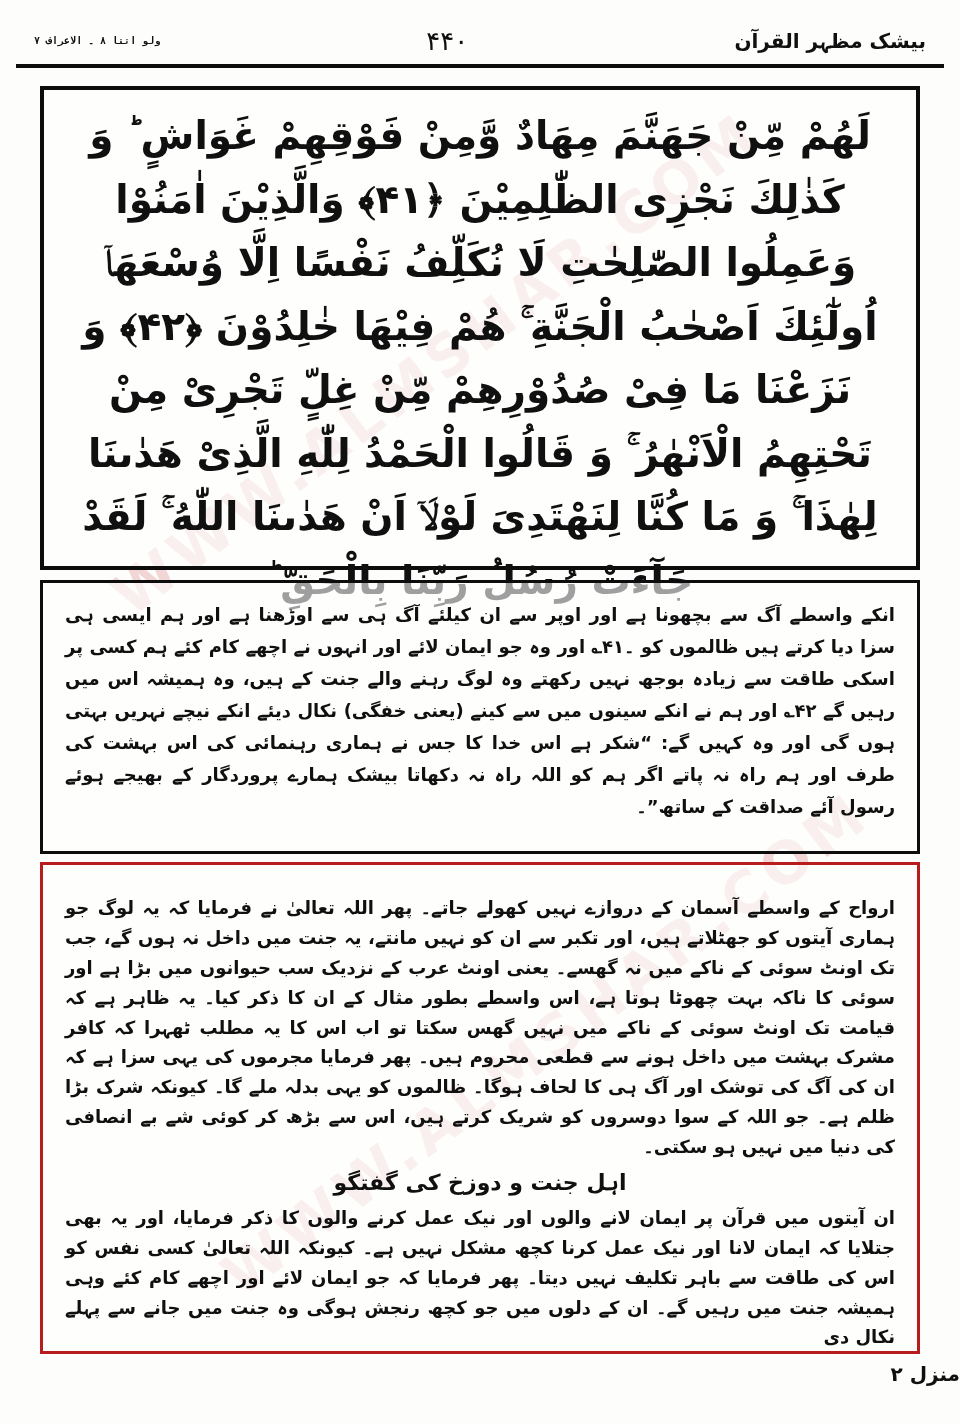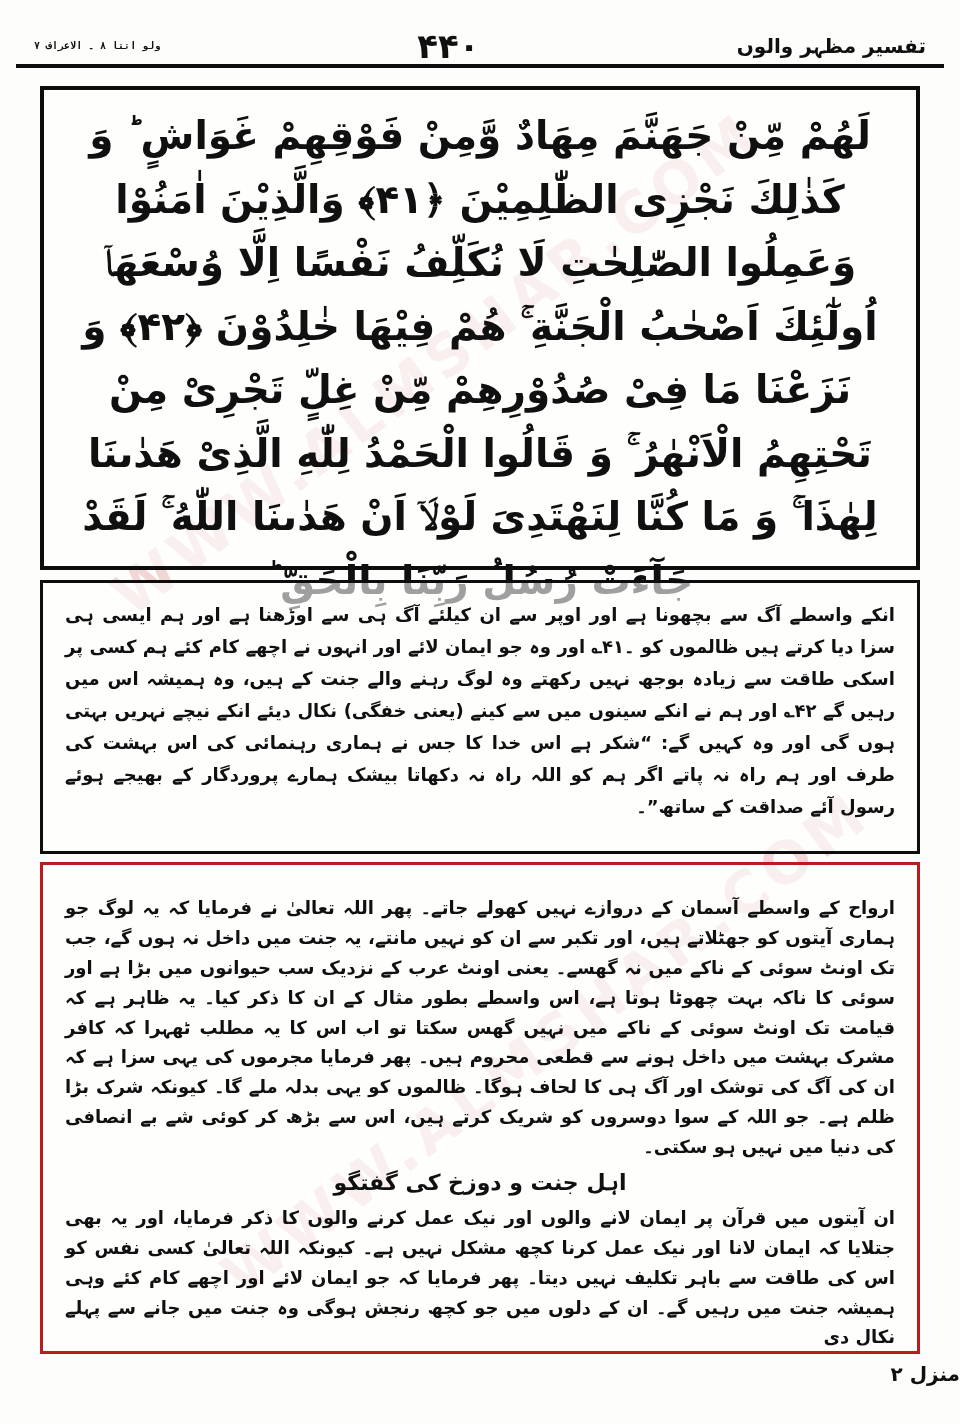--- a/index.html
+++ b/index.html
@@ -28,21 +28,21 @@
   .wm1{top:330px;left:40px;}
   .wm2{top:1010px;left:150px;}
   
   .page-header{
     position:absolute;top:26px;left:34px;right:34px;
     display:flex;flex-direction:row;justify-content:space-between;align-items:center;
     direction:ltr;
     z-index:10;
   }
   .hdr-left{font-size:10px;font-weight:bold;direction:rtl;font-family:Liberation Mono, monospace;}
-  .hdr-center{font-size:34px;font-weight:bold;direction:rtl;}
+  .hdr-center{font-size:26px;font-weight:normal;direction:rtl;}
   .hdr-right{font-size:20px;font-weight:bold;direction:rtl;}
   .header-rule{
     position:absolute;top:64px;left:16px;right:16px;height:4px;background:#0d0d0d;z-index:10;
   }
   
   .quran-box{
     position:absolute;top:86px;left:40px;right:40px;height:484px;
     border:4px solid #0d0d0d;
     box-sizing:border-box;
     padding:14px 22px;
@@ -106,21 +106,21 @@
 <body>
 
 <div class="page">
 
   <div class="watermark wm1">WWW.ALMSHAR.COM</div>
   <div class="watermark wm2">WWW.ALMSHAR.COM</div>
 
   <header class="page-header">
     <span class="hdr-left">ولو اننا ۸ ۔ الاعراف ۷</span>
     <span class="hdr-center">۴۴۰</span>
-    <span class="hdr-right">تفسیر مظہر والوں</span>
+    <span class="hdr-right">بیشک مظہر القرآن</span>
   </header>
   <div class="header-rule"></div>
 
   <section class="quran-box">
     <p class="quran-text">لَهُمْ مِّنْ جَهَنَّمَ مِهَادٌ وَّمِنْ فَوْقِهِمْ غَوَاشٍ ؕ وَ كَذٰلِكَ نَجْزِی الظّٰلِمِیْنَ ﴿۴۱﴾ وَالَّذِیْنَ اٰمَنُوْا وَعَمِلُوا الصّٰلِحٰتِ لَا نُكَلِّفُ نَفْسًا اِلَّا وُسْعَهَاۤ اُولٰٓئِكَ اَصْحٰبُ الْجَنَّةِ ۚ هُمْ فِیْهَا خٰلِدُوْنَ ﴿۴۲﴾ وَ نَزَعْنَا مَا فِیْ صُدُوْرِهِمْ مِّنْ غِلٍّ تَجْرِیْ مِنْ تَحْتِهِمُ الْاَنْهٰرُ ۚ وَ قَالُوا الْحَمْدُ لِلّٰهِ الَّذِیْ هَدٰىنَا لِهٰذَا ۚ وَ مَا كُنَّا لِنَهْتَدِیَ لَوْلَاۤ اَنْ هَدٰىنَا اللّٰهُ ۚ لَقَدْ جَآءَتْ رُسُلُ رَبِّنَا بِالْحَقِّ ؕ</p>
   </section>
 
   <section class="translation-box">
     <p class="urdu-text">انکے واسطے آگ سے بچھونا ہے اور اوپر سے ان کیلئے آگ ہی سے اوڑھنا ہے اور ہم ایسی ہی سزا دیا کرتے ہیں ظالموں کو ۔۴۱؎ اور وہ جو ایمان لائے اور انہوں نے اچھے کام کئے ہم کسی پر اسکی طاقت سے زیادہ بوجھ نہیں رکھتے وہ لوگ رہنے والے جنت کے ہیں، وہ ہمیشہ اس میں رہیں گے ۴۲؎ اور ہم نے انکے سینوں میں سے کینے (یعنی خفگی) نکال دیئے انکے نیچے نہریں بہتی ہوں گی اور وہ کہیں گے: “شکر ہے اس خدا کا جس نے ہماری رہنمائی کی اس بہشت کی طرف اور ہم راہ نہ پاتے اگر ہم کو اللہ راہ نہ دکھاتا بیشک ہمارے پروردگار کے بھیجے ہوئے رسول آئے صداقت کے ساتھ”۔</p>
   </section>

